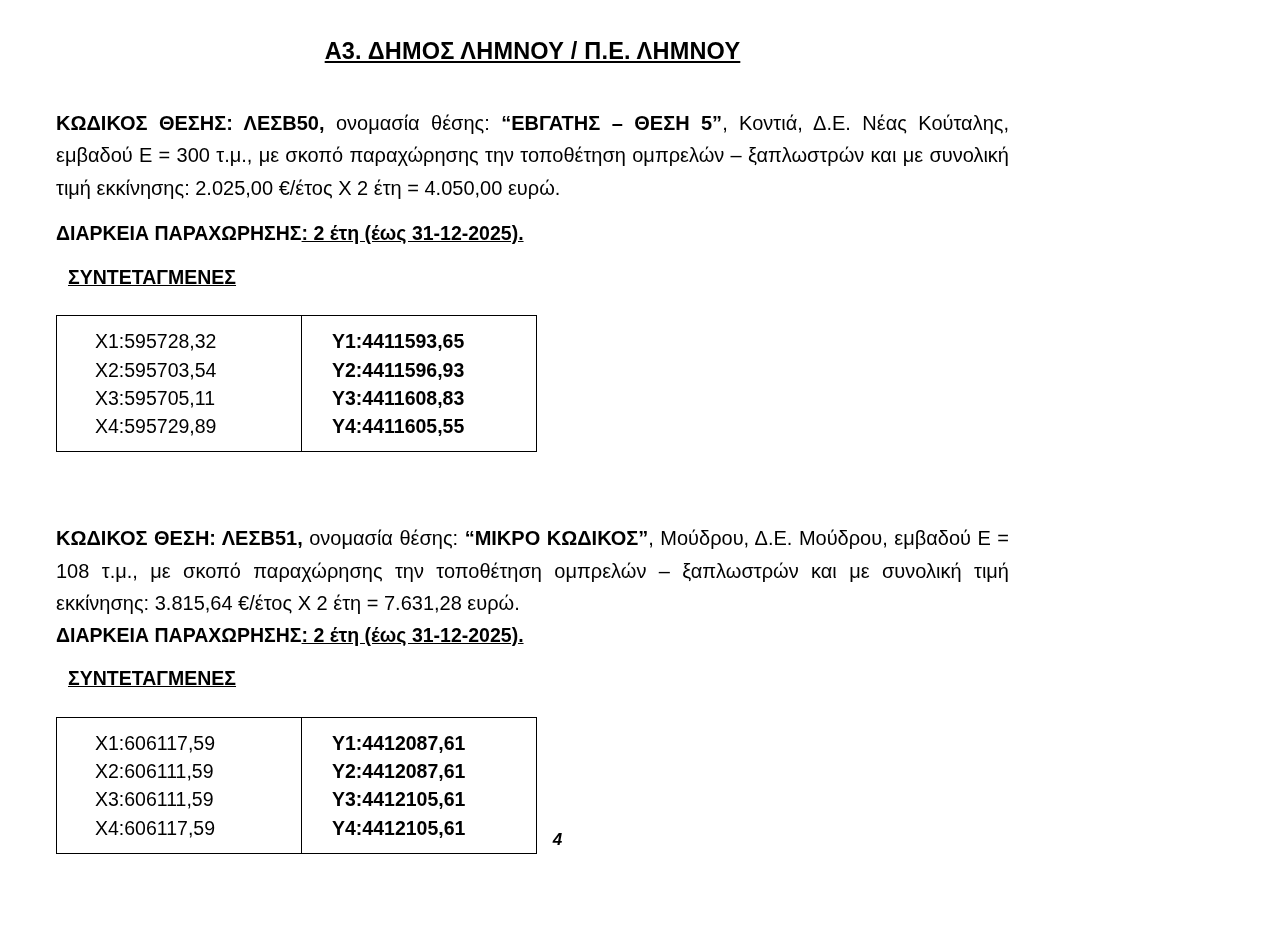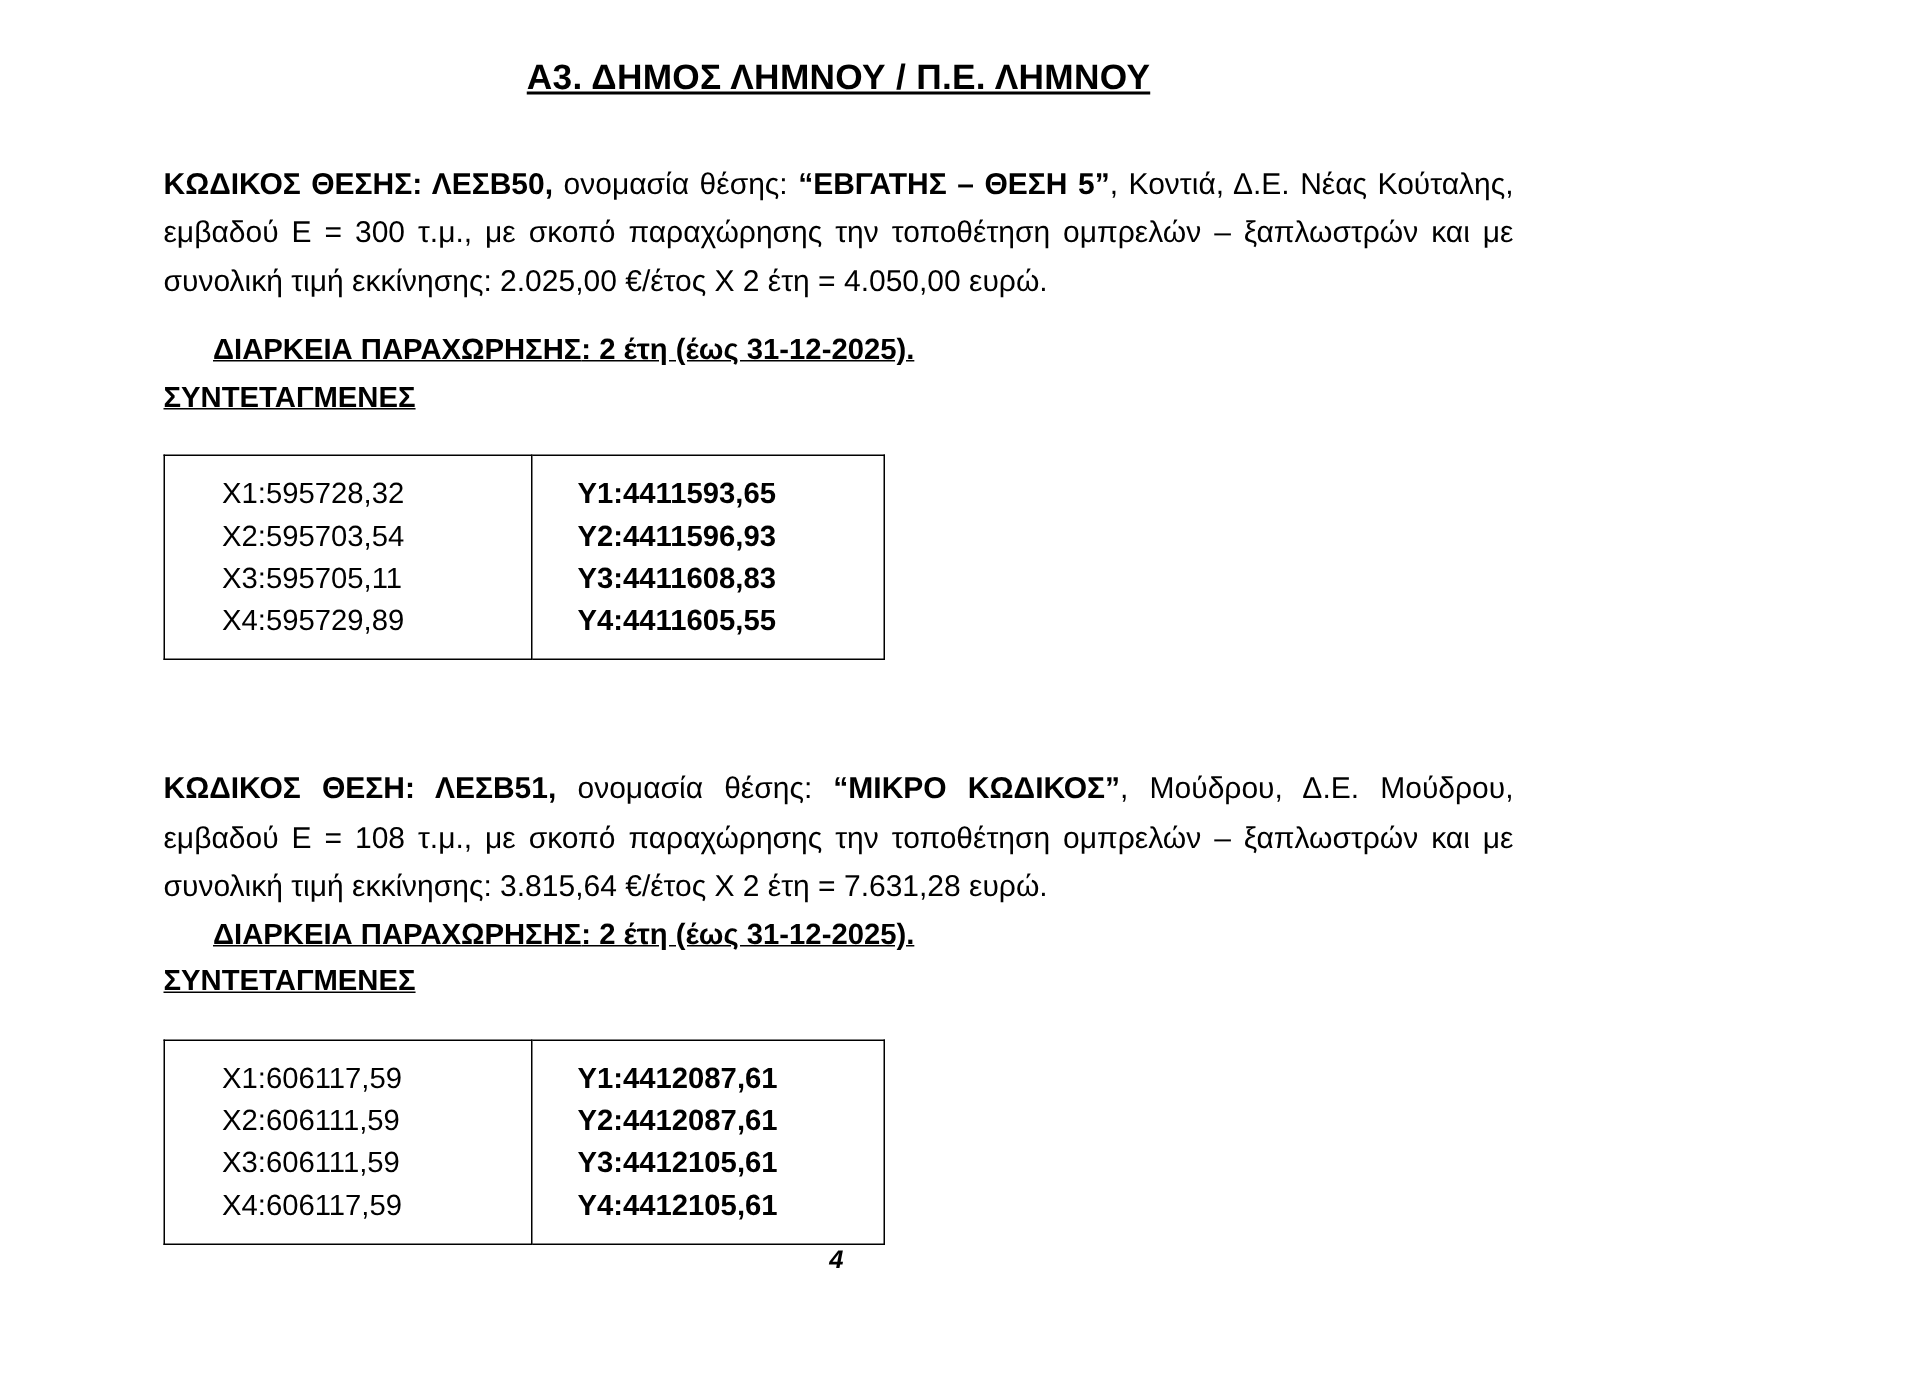--- a/index.html
+++ b/index.html
@@ -13,21 +13,21 @@
     font-family: "Liberation Sans", sans-serif;
     color: #000000;
     position: relative;
     overflow: hidden;
   }
   .page {
     position: relative;
     width: 1115px;
     height: 931px;
     box-sizing: border-box;
-    padding: 22px 106px 0 109px;
+    padding: 22px 106px 0 56px;
   }
   .doc-title {
     text-align: center;
     font-size: 23.5px;
     font-weight: bold;
     text-decoration: underline;
     letter-spacing: 0.2px;
     margin-top: 16px;
     margin-bottom: 0;
   }
@@ -48,33 +48,31 @@
     font-size: 19.5px;
     line-height: 1.62;
     margin: 0;
     margin-top: 14px;
   }
   .duration.tight {
     margin-top: 0;
   }
   .duration .u {
     font-weight: bold;
-    text-decoration: underline;
-    margin-left: 33px;
   }
   .duration .b {
     font-weight: bold;
     text-decoration: underline;
   }
   .coords-label {
     font-size: 19.5px;
     line-height: 1.62;
     font-weight: bold;
     text-decoration: underline;
-    margin: 0;
+    margin: 12px;
   }
   table.coords {
     border-collapse: collapse;
     margin-top: 22px;
     margin-left: 0;
     table-layout: fixed;
   }
   table.coords td {
     border: 1.5px solid #000000;
     font-size: 19.5px;

